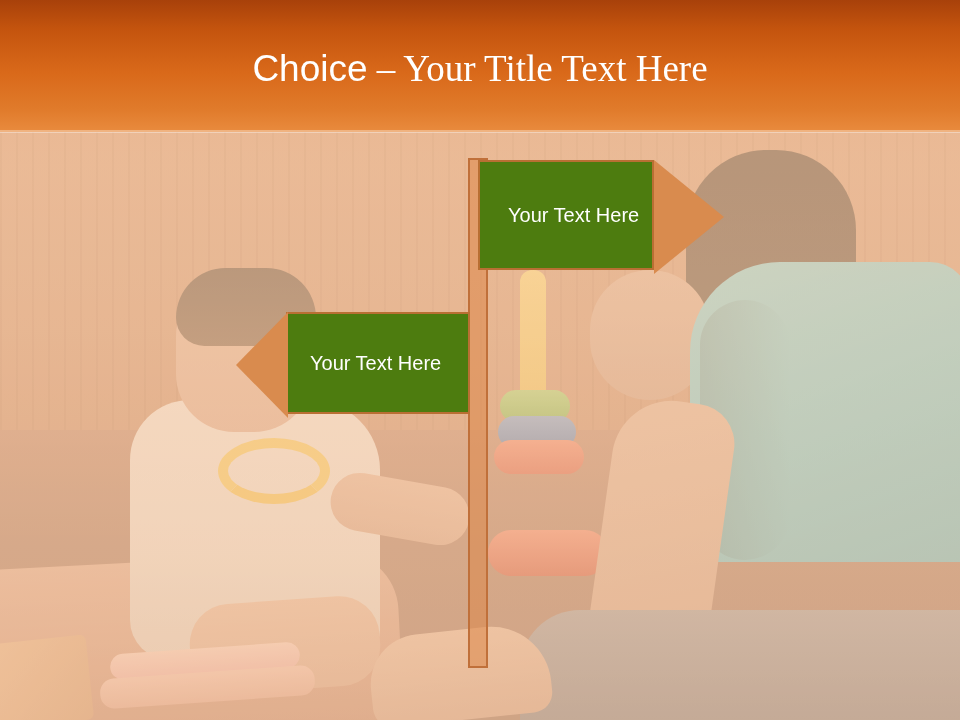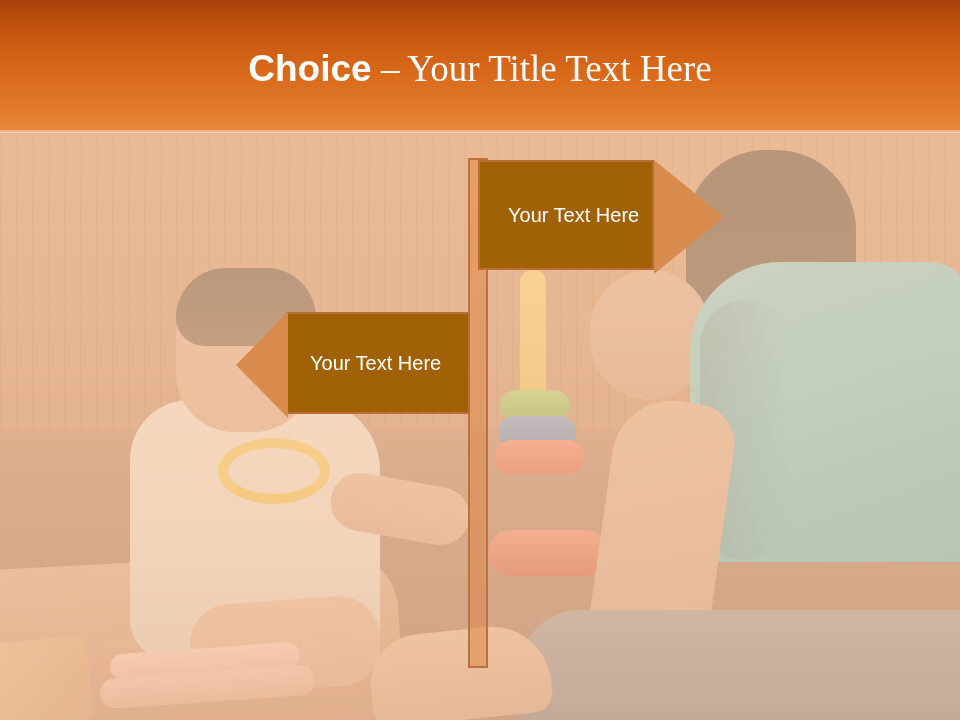--- a/index.html
+++ b/index.html
@@ -250,38 +250,38 @@
   .title-text {
     position: absolute;
     left: 0; top: 46px;
     width: 960px;
     text-align: center;
     font-size: 37px;
     color: #ffffff;
     line-height: 46px;
     white-space: nowrap;
   }
-  .title-strong { font-weight: bold; }
+  .title-strong { font-weight: normal; }
   .title-light  { font-weight: normal; font-family: Liberation Serif, serif; }
 
   
   .post {
     position: absolute;
     left: 468px;
     top: 158px;
     width: 20px;
     height: 510px;
     background: rgba(221, 134, 72, 0.55);
     border: 2px solid #c0703a;
     box-sizing: border-box;
   }
   .sign {
     position: absolute;
     box-sizing: border-box;
-    background: #a16207;
+    background: #4d7c0f;
     border: 2px solid #b96f33;
     display: flex;
     align-items: center;
   }
   
   .sign-right {
     left: 478px;
     top: 160px;
     width: 176px;
     height: 110px;

